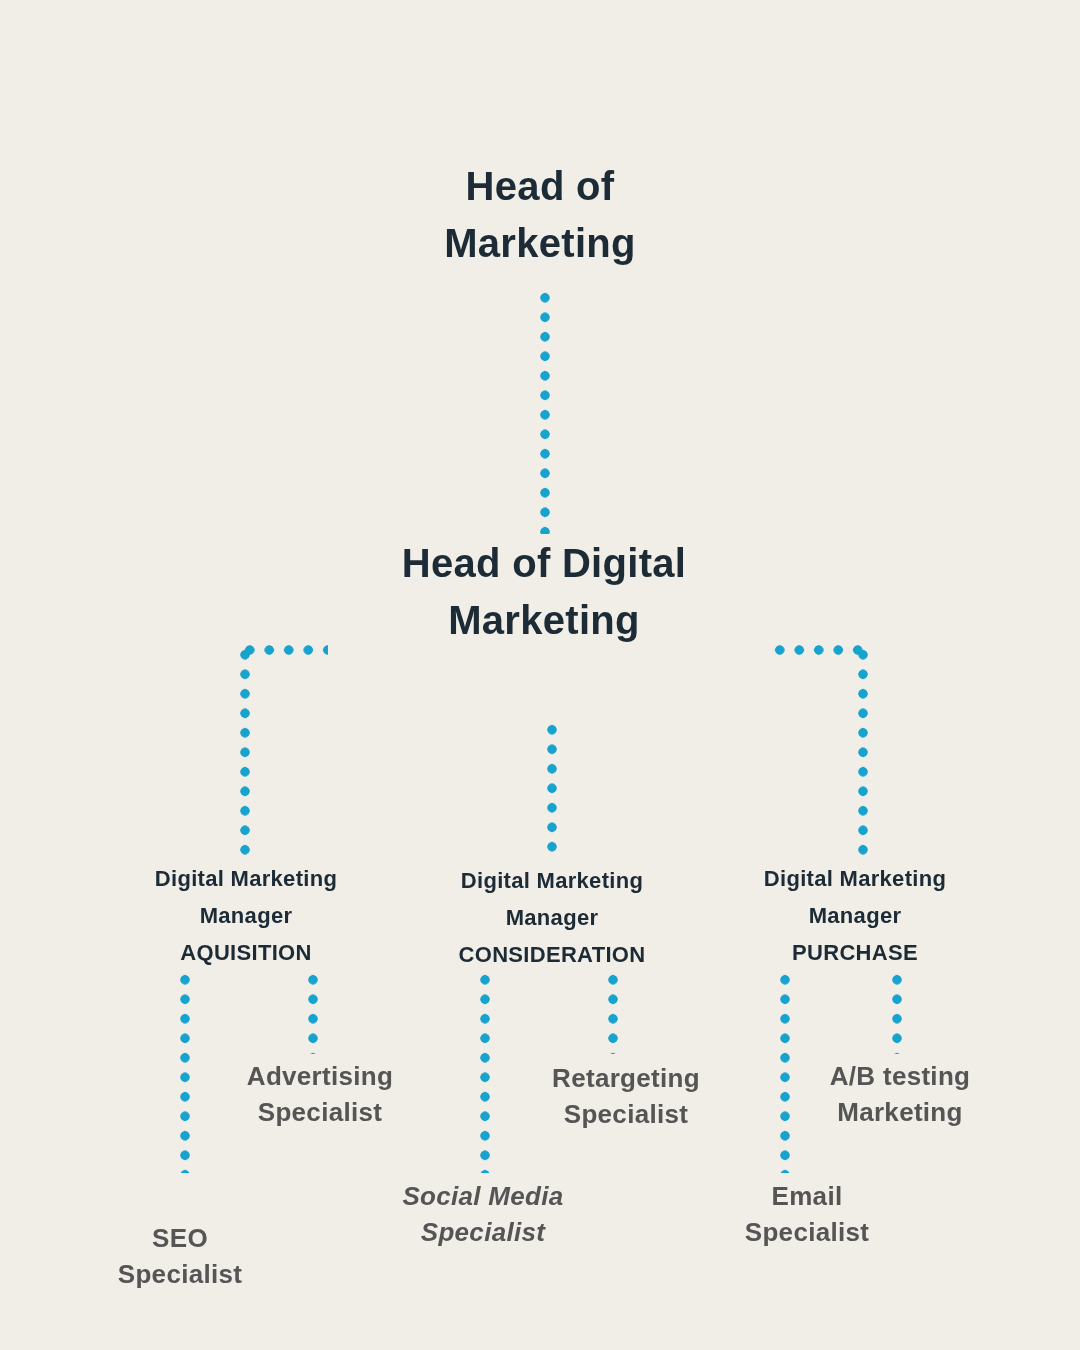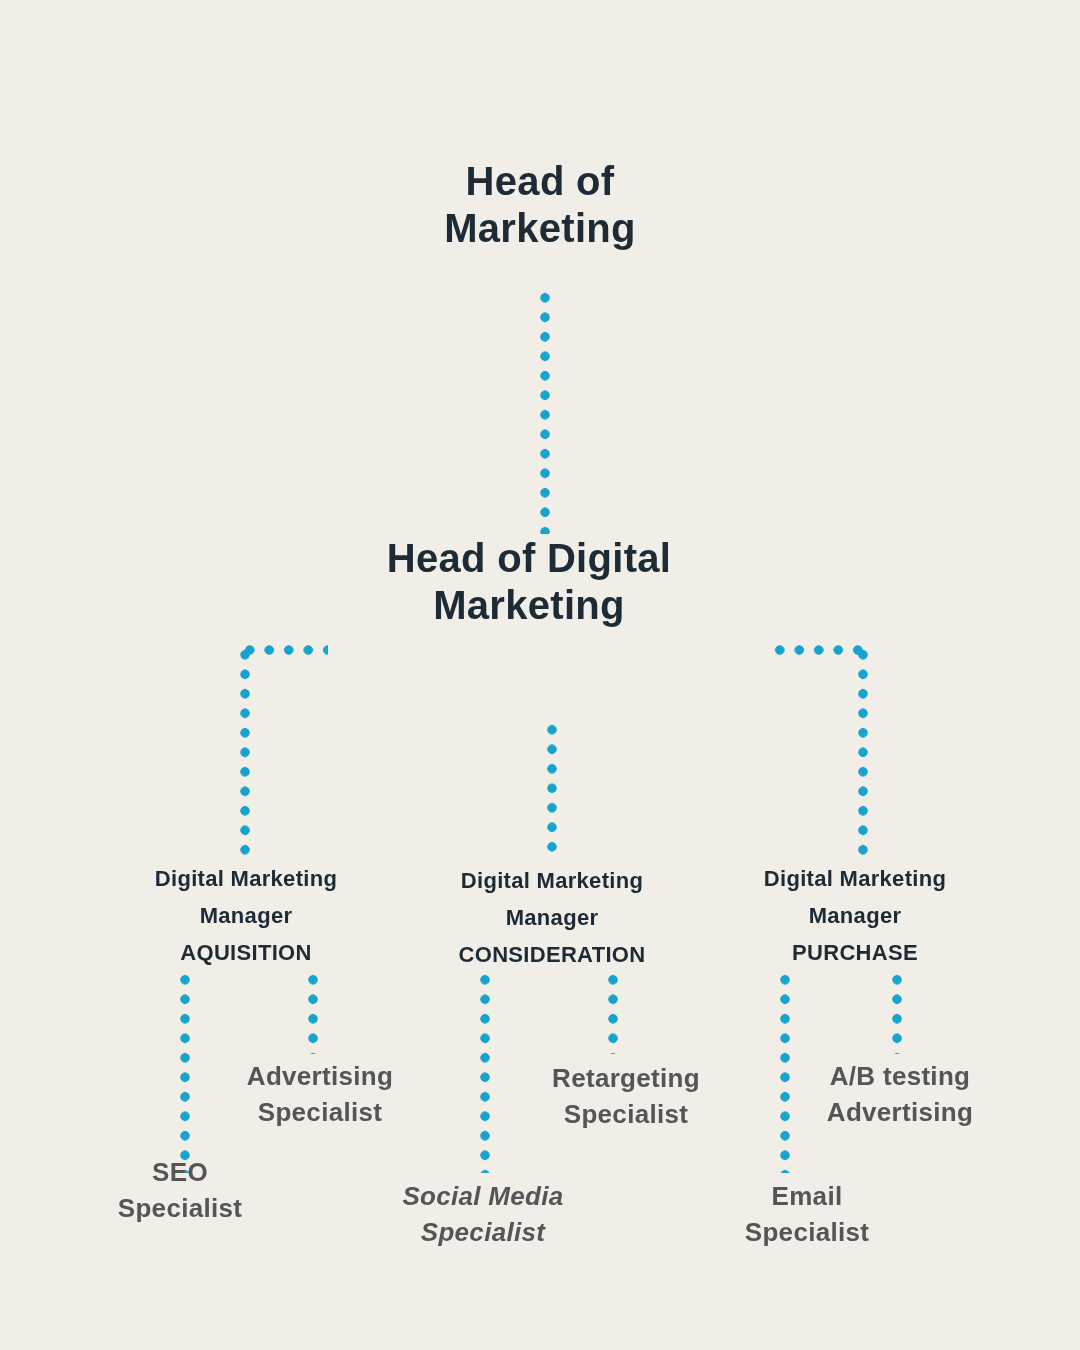--- a/index.html
+++ b/index.html
@@ -24,21 +24,21 @@
     position: absolute;
     transform: translateX(-50%);
     text-align: center;
     white-space: pre-line;
     font-weight: bold;
     color: var(--heading);
     letter-spacing: 0.3px;
   }
   .node.level-head {
     font-size: 40px;
-    line-height: 47px;
+    line-height: 57px;
   }
   .node.level-manager {
     font-size: 22px;
     line-height: 37px;
   }
   .node.level-specialist {
     font-size: 26px;
     line-height: 36px;
     color: var(--specialist);
   }
@@ -69,28 +69,28 @@
   #c-center-v      { left: 547px; top: 720px; height: 140px; }
   #c-acq-left-v    { left: 180px; top: 970px; height: 203px; }
   #c-acq-right-v   { left: 308px; top: 970px; height: 84px;  }
   #c-cons-left-v   { left: 480px; top: 970px; height: 203px; }
   #c-cons-right-v  { left: 608px; top: 970px; height: 84px;  }
   #c-pur-left-v    { left: 780px; top: 970px; height: 203px; }
   #c-pur-right-v   { left: 892px; top: 970px; height: 84px;  }
 
   
   #n-head-marketing        { left: 540px; top: 158px; }
-  #n-head-digital          { left: 529px; top: 535px; }
+  #n-head-digital          { left: 544px; top: 535px; }
   #n-mgr-acquisition       { left: 246px; top: 860px; }
   #n-mgr-consideration     { left: 552px; top: 862px; }
   #n-mgr-purchase          { left: 855px; top: 860px; }
   #n-advertising           { left: 320px; top: 1058px; }
   #n-retargeting           { left: 618px; top: 1060px; margin-left: 8px; }
   #n-ab-testing            { left: 900px; top: 1058px; }
-  #n-seo                   { left: 180px; top: 1154px; }
+  #n-seo                   { left: 180px; top: 1220px; }
   #n-social-media          { left: 483px; top: 1178px; font-style: italic; }
   #n-email                 { left: 785px; top: 1178px; margin-left: 22px; }
 </style>
 </head>
 <body>
 
 <div class="canvas">
 
   <div id="c-root-v" class="v-dots"></div>
   <div id="c-left-h" class="h-dots"></div>
@@ -123,21 +123,21 @@
 Manager
 PURCHASE</div>
 
   <div id="n-advertising" class="node level-specialist">Advertising
 Specialist</div>
 
   <div id="n-retargeting" class="node level-specialist">Retargeting
 Specialist</div>
 
   <div id="n-ab-testing" class="node level-specialist">A/B testing
-Advertising</div>
+Marketing</div>
 
   <div id="n-seo" class="node level-specialist">SEO
 Specialist</div>
 
   <div id="n-social-media" class="node level-specialist">Social Media
 Specialist</div>
 
   <div id="n-email" class="node level-specialist">Email
 Specialist</div>
 

